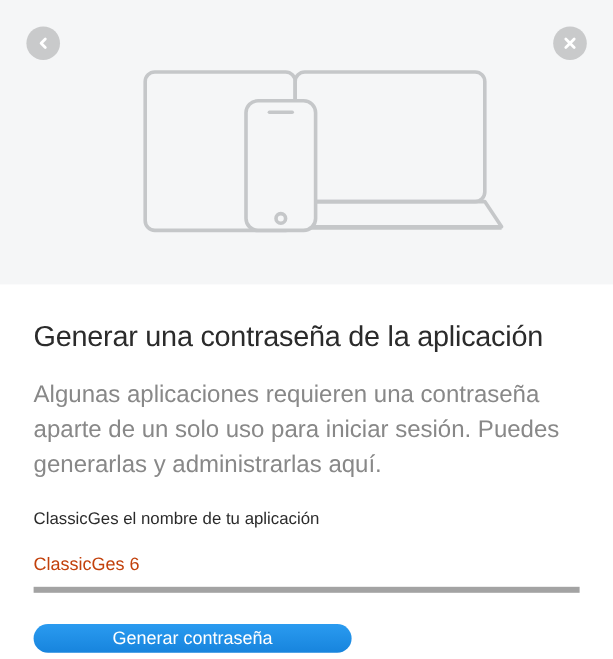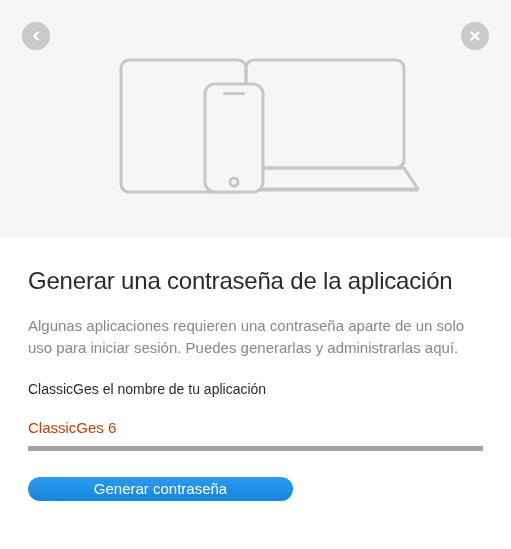--- a/index.html
+++ b/index.html
@@ -38,21 +38,21 @@
       padding: 30px 28px 18px 28px;
     }
     .title {
       font-size: 24px;
       font-weight: 400;
       color: #2b2b2b;
       margin-bottom: 20px;
       letter-spacing: -0.2px;
     }
     .desc {
-      font-size: 15px;
+      font-size: 20px;
       line-height: 1.45;
       color: #888;
       margin-bottom: 22px;
     }
     .field-label {
       font-size: 14px;
       color: #2b2b2b;
       margin-bottom: 18px;
     }
     .field-input {

